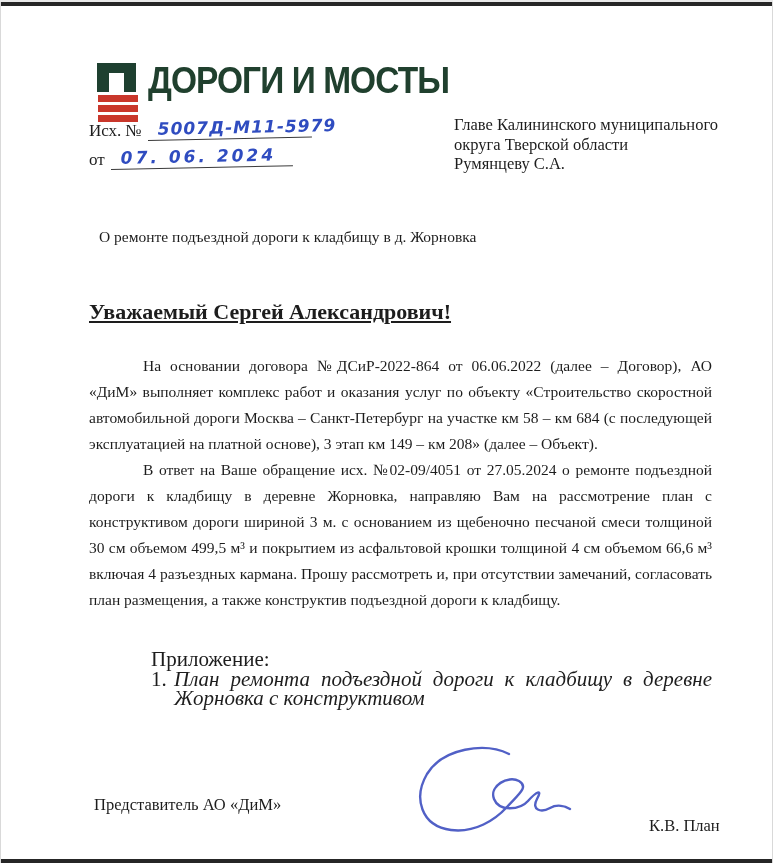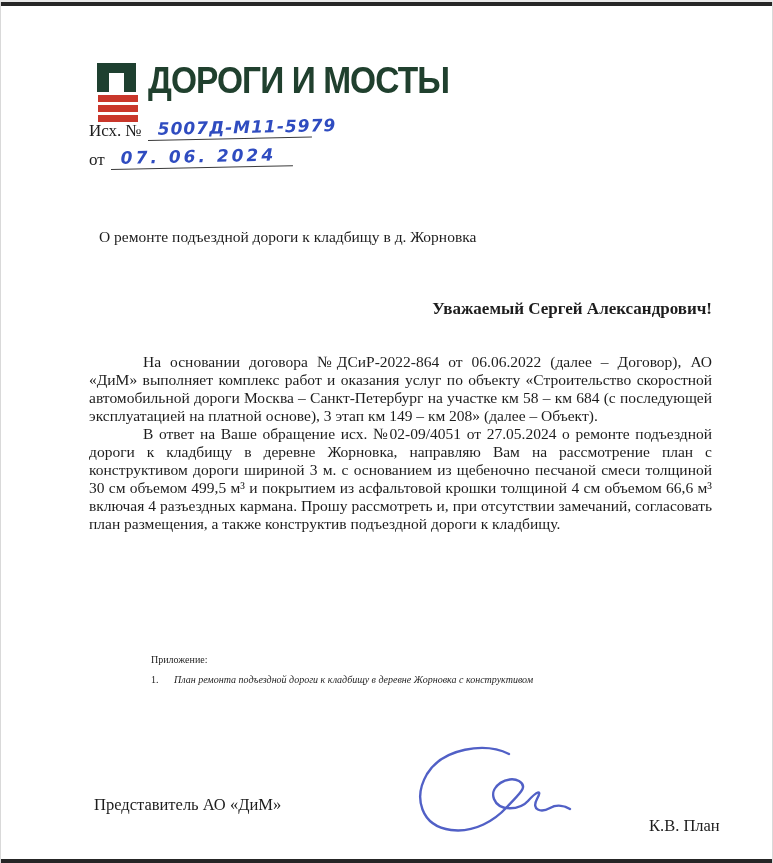--- a/index.html
+++ b/index.html
@@ -47,30 +47,30 @@
   }
   .hand.num { width:150px; margin-left:6px; }
   .hand.date { width:168px; margin-left:6px; letter-spacing:3px; }
 
   .addressee { position:absolute; left:453px; top:113px; font-size:16.5px; line-height:19.5px; }
 
   .subject { position:absolute; left:98px; top:226px; font-size:15.5px; }
 
   .salutation {
     position:absolute; left:88px; top:297px; width:623px;
-    text-align:right; font-weight:700; font-size:17px;
+    text-align:left; font-weight:700; font-size:22px;text-decoration:underline;
   }
 
   .body-text { position:absolute; left:88px; top:351px; width:623px; }
   .body-text p {
     margin:0; text-indent:54px; text-align:justify;
-    font-size:15.5px; line-height:18px;
+    font-size:15.5px; line-height:26px;
   }
 
-  .attachment { position:absolute; left:150px; top:648px; width:561px; font-size:10px; line-height:19.5px; }
+  .attachment { position:absolute; left:150px; top:648px; width:561px; font-size:21px; line-height:19.5px; }
   .att-item { display:flex; margin-top:0; }
   .att-num { flex:0 0 23px; }
   .att-text { flex:1; text-align:justify;font-style:italic; }
 
   .sig-block { position:absolute; left:93px; top:791px; font-size:16.5px; line-height:23px; }
   .sig-name { position:absolute; left:648px; top:814px; font-size:16.5px; }
   .signature-svg { position:absolute; left:408px; top:742px; }
 </style>
 </head>
 <body>
@@ -88,20 +88,25 @@
 
   <div class="ref-block">
     <div class="ref-row">
       <span>Исх. №</span><span class="hand num">5007Д-М11-5979</span>
     </div>
     <div class="ref-row">
       <span>от</span><span class="hand date">07. 06. 2024</span>
     </div>
   </div>
 
+  <div class="addressee">
+    <div>Главе Калининского муниципального</div>
+    <div>округа Тверской области</div>
+    <div>Румянцеву С.А.</div>
+  </div>
 
   <div class="subject">О ремонте подъездной дороги к кладбищу в д. Жорновка</div>
 
   <div class="salutation">Уважаемый Сергей Александрович!</div>
 
   <div class="body-text">
     <p>На основании договора №ДСиР-2022-864 от 06.06.2022 (далее – Договор), АО «ДиМ» выполняет комплекс работ и оказания услуг по объекту «Строительство скоростной автомобильной дороги Москва – Санкт-Петербург на участке км 58 – км 684 (с последующей эксплуатацией на платной основе), 3 этап км 149 – км 208» (далее – Объект).</p>
     <p>В ответ на Ваше обращение исх. №02-09/4051 от 27.05.2024 о ремонте подъездной дороги к кладбищу в деревне Жорновка, направляю Вам на рассмотрение план с конструктивом дороги шириной 3 м. с основанием из щебеночно песчаной смеси толщиной 30 см объемом 499,5 м³ и покрытием из асфальтовой крошки толщиной 4 см объемом 66,6 м³ включая 4 разъездных кармана. Прошу рассмотреть и, при отсутствии замечаний, согласовать план размещения, а также конструктив подъездной дороги к кладбищу.</p>
   </div>
 

